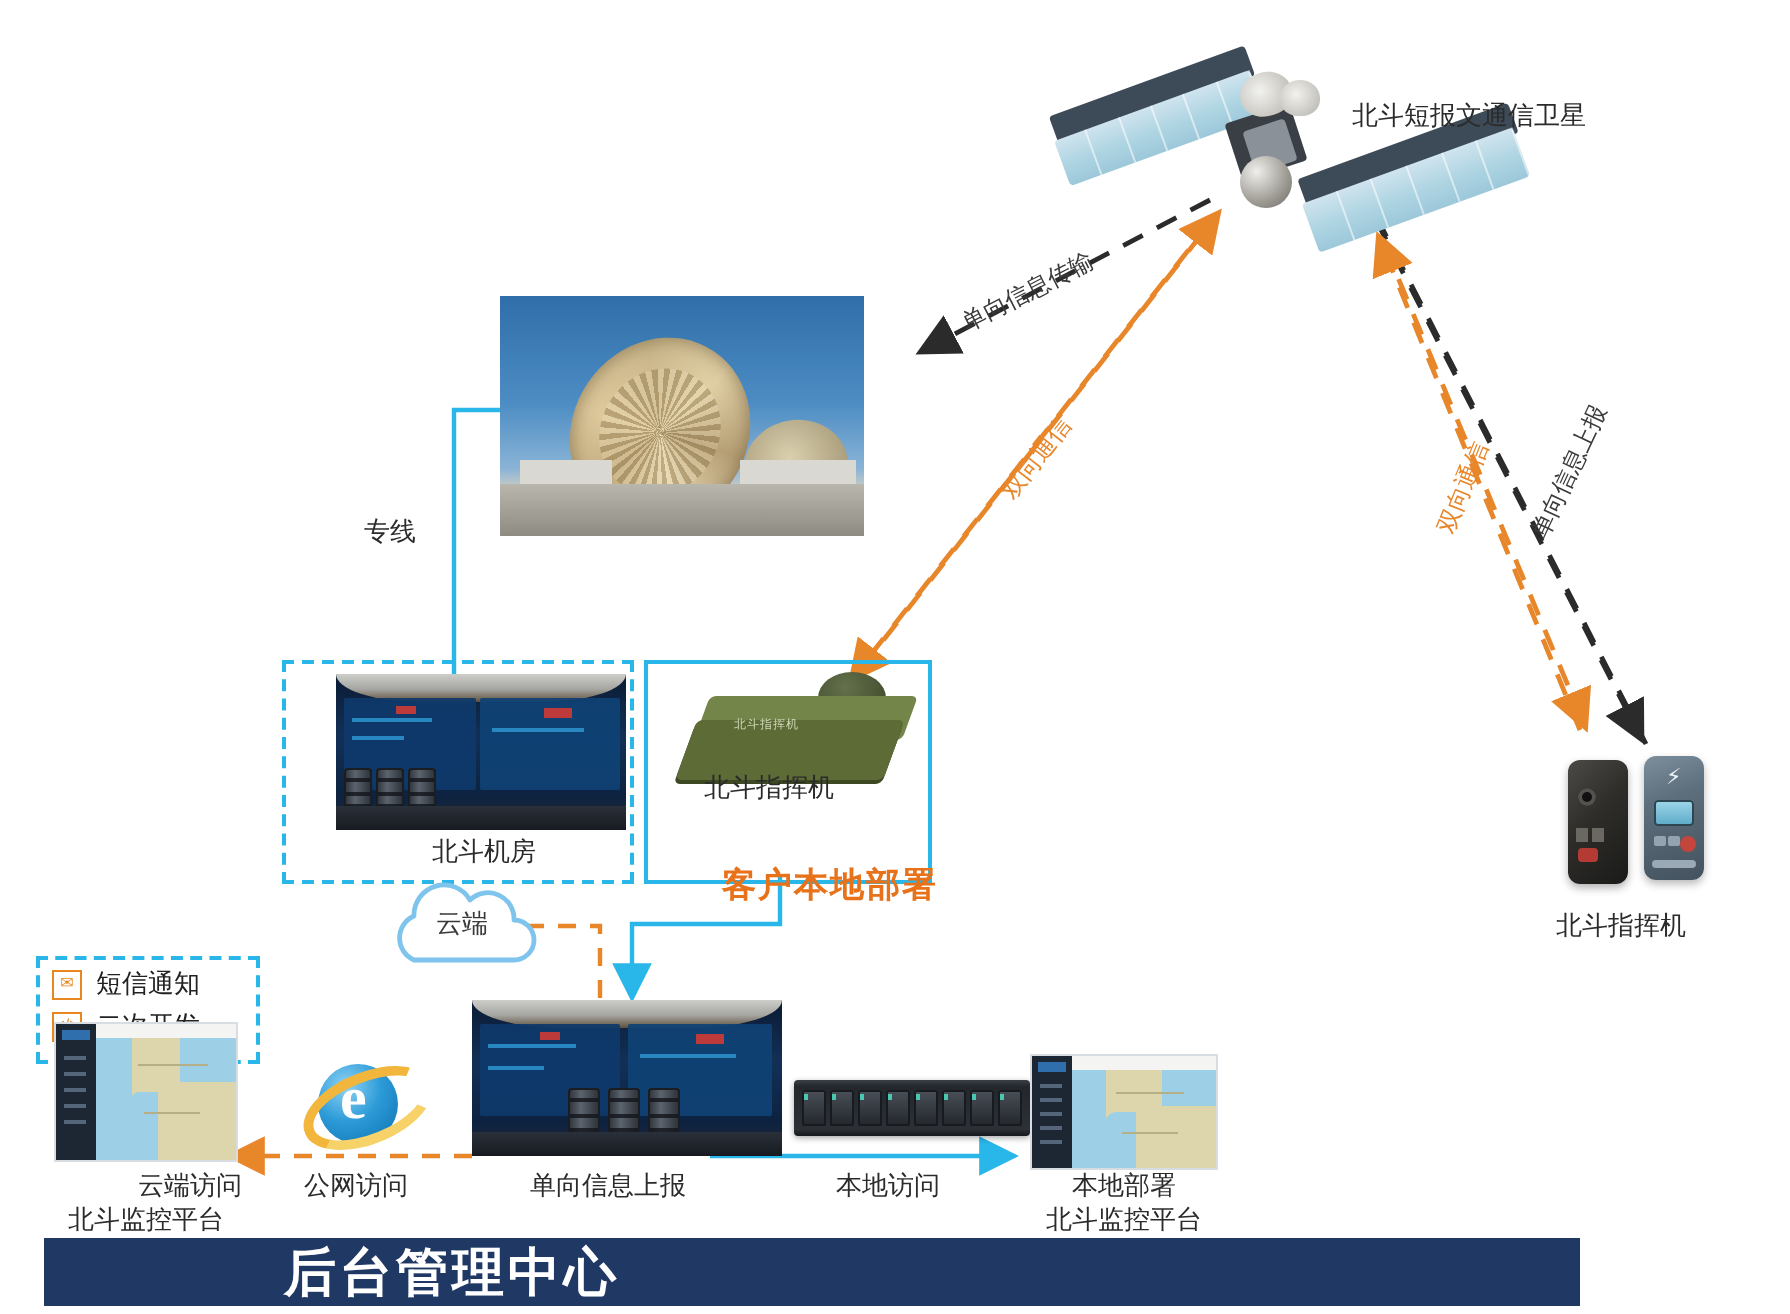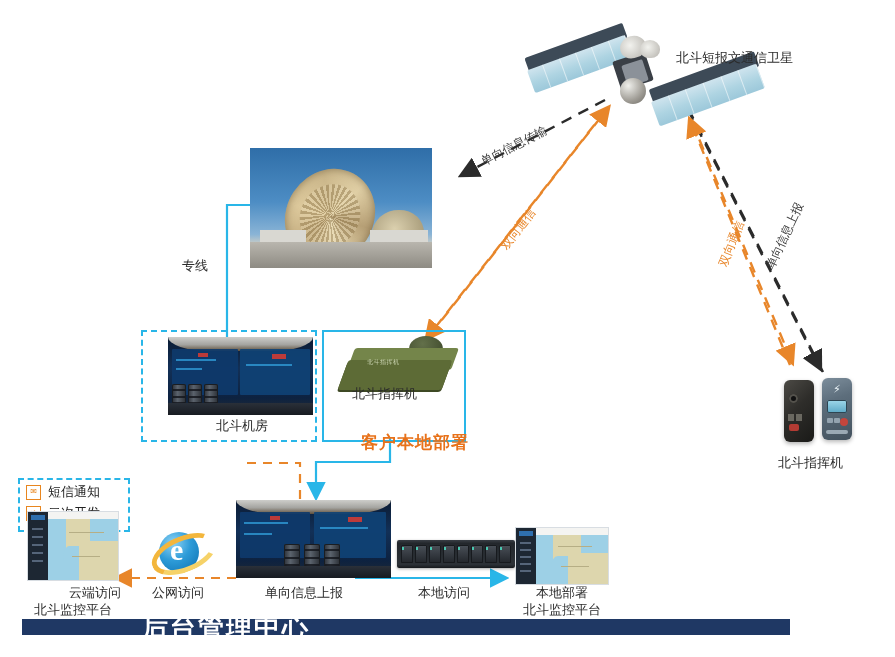--- a/index.html
+++ b/index.html
@@ -251,20 +251,26 @@
   <div class="bdm" style="left:335px;top:334px;width:124px;height:62px;">
     <div class="dome"></div>
       <div class="stem"></div>
     <div class="slabtop"></div>
       <div class="slab"></div>
     <div class="txt">北斗指挥机</div>
   </div>
   <div class="abs lbl" style="left:352px;top:386px;">北斗指挥机</div>
   <div class="abs orange-bold" style="left:333px;top:431px;margin-left:28px;">客户本地部署</div>
 
+  <div class="cloud" style="left:185px;top:440px;width:92px;height:48px;">
+    <svg width="92" height="48" viewBox="0 0 92 48">
+      <path d="M22,40 A12,12 0 0,1 22,18 A15,15 0 0,1 50,10 A13,13 0 0,1 72,20 A10,10 0 0,1 72,40 Z" fill="#ffffff" stroke="#7ec4ec" stroke-width="2.4" stroke-linejoin="round"></path>
+    </svg>
+    <div class="txt">云端</div>
+  </div>
 
   <div class="dashbox" style="left:18px;top:478px;width:108px;height:50px;">
     <div class="chip">
       <span class="ic">✉</span>
       <span>短信通知</span>
     </div>
     <div class="chip">
       <span class="ic">&lt;/&gt;</span>
       <span>二次开发</span>
     </div>
@@ -373,15 +379,15 @@
         <div class="scr"></div>
       <div class="k" style="left:5px;top:40px;"></div>
       <div class="k" style="left:12px;top:40px;"></div>
       <div class="rd"></div>
         <div class="bar"></div>
     </div>
   </div>
   <div class="abs lbl" style="left:778px;top:455px;">北斗指挥机</div>
 
 
-  <div class="banner banner-dark" style="left:22px;top:619px;width:648px;height:16px;">后台管理中心</div>
+  <div class="banner banner-dark" style="left:22px;top:619px;width:648px;height:34px;">后台管理中心</div>
 
 </div>
 
 </body></html>

